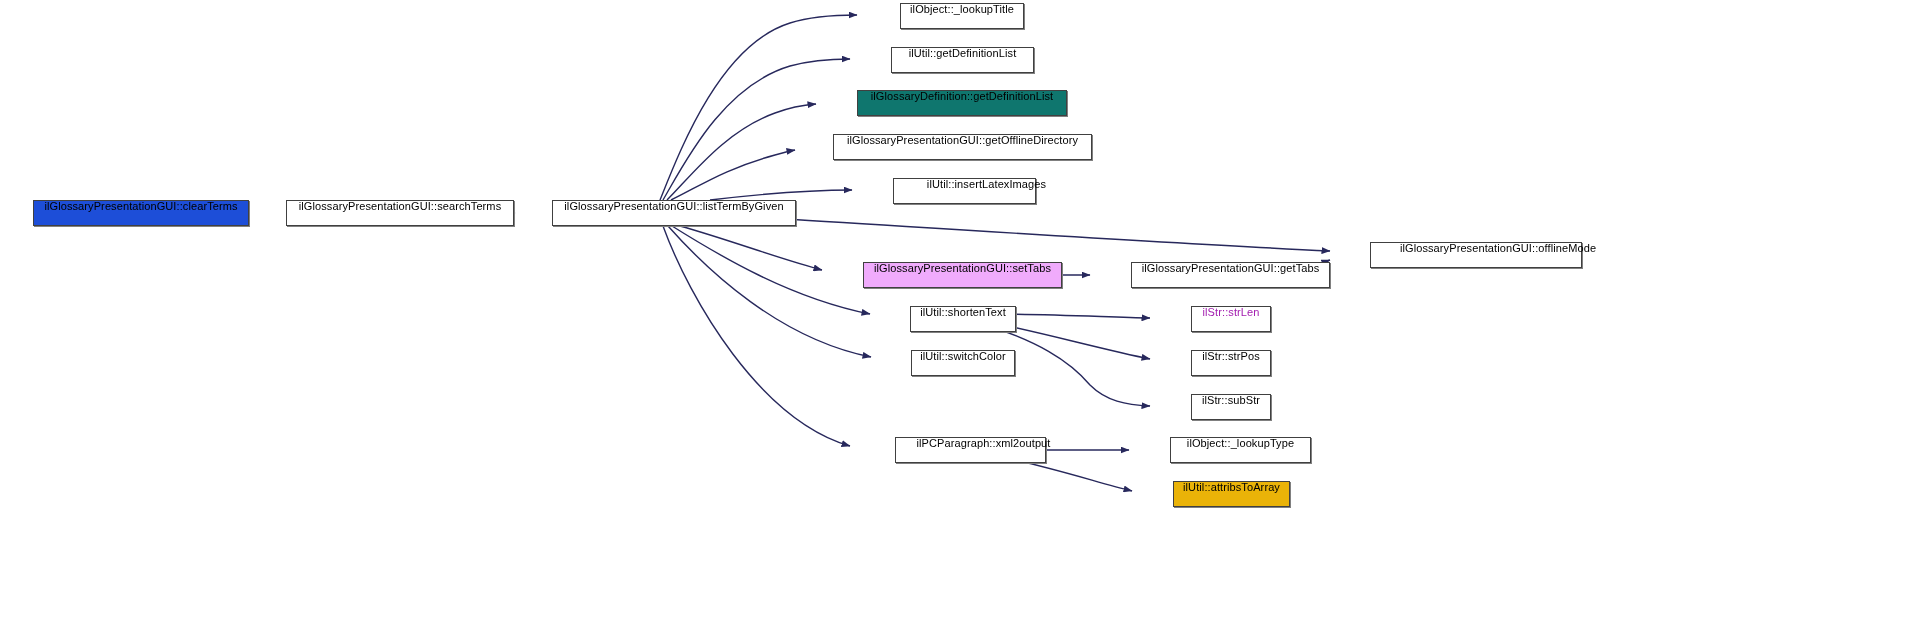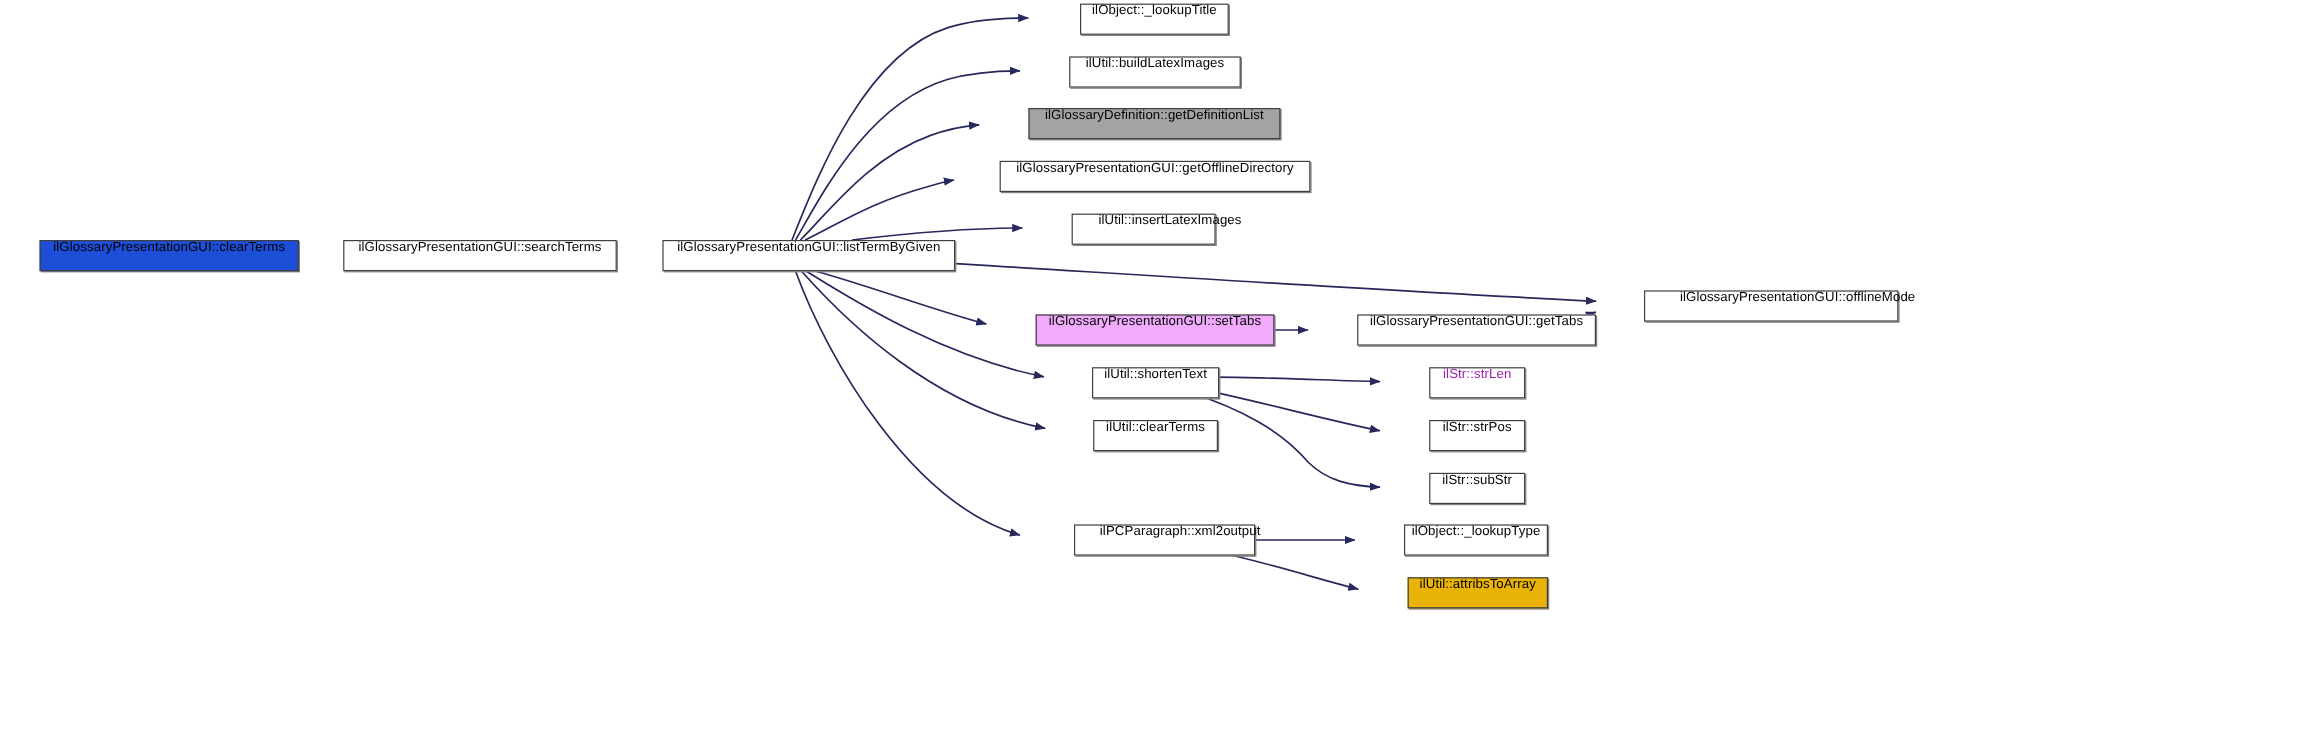--- a/index.html
+++ b/index.html
@@ -88,58 +88,58 @@
       <div class="node" style="left: 259px; top: 200px; width: 228px; height: 26px; border-color: rgb(64, 64, 64); color: rgb(0, 0, 0); background: rgb(255, 255, 255); box-shadow: rgb(128, 128, 128) 1px 1px 0px 0px;">
         <span class="node-label">ilGlossaryPresentationGUI::searchTerms</span>
       </div>
       <div class="node" style="left: 525px; top: 200px; width: 244px; height: 26px; border-color: rgb(64, 64, 64); color: rgb(0, 0, 0); background: rgb(255, 255, 255); box-shadow: rgb(128, 128, 128) 1px 1px 0px 0px;">
         <span class="node-label">ilGlossaryPresentationGUI::listTermByGiven</span>
       </div>
       <div class="node" style="left: 873px; top: 3px; width: 124px; height: 26px; border-color: rgb(64, 64, 64); color: rgb(0, 0, 0); background: rgb(255, 255, 255); box-shadow: rgb(128, 128, 128) 1px 1px 0px 0px;">
         <span class="node-label">ilObject::_lookupTitle</span>
       </div>
       <div class="node" style="left: 864px; top: 47px; width: 143px; height: 26px; border-color: rgb(64, 64, 64); color: rgb(0, 0, 0); background: rgb(255, 255, 255); box-shadow: rgb(128, 128, 128) 1px 1px 0px 0px;">
-        <span class="node-label">ilUtil::buildLatexImages</span>
+        <span class="node-label">ilUtil::getDefinitionList</span>
       </div>
-      <div class="node" style="left: 830px; top: 90px; width: 210px; height: 26px; border-color: rgb(64, 64, 64); color: rgb(0, 0, 0); background: #a3a3a3; box-shadow: rgb(128, 128, 128) 1px 1px 0px 0px;">
+      <div class="node" style="left: 830px; top: 90px; width: 210px; height: 26px; border-color: rgb(64, 64, 64); color: rgb(0, 0, 0); background: #0f766e; box-shadow: rgb(128, 128, 128) 1px 1px 0px 0px;">
         <span class="node-label">ilGlossaryDefinition::getDefinitionList</span>
       </div>
       <div class="node" style="left: 806px; top: 134px; width: 259px; height: 26px; border-color: rgb(64, 64, 64); color: rgb(0, 0, 0); background: rgb(255, 255, 255); box-shadow: rgb(128, 128, 128) 1px 1px 0px 0px;">
         <span class="node-label">ilGlossaryPresentationGUI::getOfflineDirectory</span>
       </div>
-      <div class="node" style="left: 866px; top: 178px; width: 120px; height: 26px; border-color: rgb(64, 64, 64); color: rgb(0, 0, 0); background: rgb(255, 255, 255); box-shadow: rgb(128, 128, 128) 1px 1px 0px 0px; padding-left: 44px;">
+      <div class="node" style="left: 866px; top: 178px; width: 143px; height: 26px; border-color: rgb(64, 64, 64); color: rgb(0, 0, 0); background: rgb(255, 255, 255); box-shadow: rgb(128, 128, 128) 1px 1px 0px 0px; padding-left: 44px;">
         <span class="node-label">ilUtil::insertLatexImages</span>
       </div>
       <div class="node" style="left: 1343px; top: 242px; width: 212px; height: 26px; border-color: rgb(64, 64, 64); color: rgb(0, 0, 0); background: rgb(255, 255, 255); box-shadow: rgb(128, 128, 128) 1px 1px 0px 0px; padding-left: 44px;">
         <span class="node-label">ilGlossaryPresentationGUI::offlineMode</span>
       </div>
       <div class="node" style="left: 836px; top: 262px; width: 199px; height: 26px; border-color: rgb(64, 64, 64); color: rgb(0, 0, 0); background: #f0abfc; box-shadow: rgb(128, 128, 128) 1px 1px 0px 0px;">
         <span class="node-label">ilGlossaryPresentationGUI::setTabs</span>
       </div>
       <div class="node" style="left: 1104px; top: 262px; width: 199px; height: 26px; border-color: rgb(64, 64, 64); color: rgb(0, 0, 0); background: rgb(255, 255, 255); box-shadow: rgb(128, 128, 128) 1px 1px 0px 0px;">
         <span class="node-label">ilGlossaryPresentationGUI::getTabs</span>
       </div>
       <div class="node" style="left: 883px; top: 306px; width: 106px; height: 26px; border-color: rgb(64, 64, 64); color: rgb(0, 0, 0); background: rgb(255, 255, 255); box-shadow: rgb(128, 128, 128) 1px 1px 0px 0px;">
         <span class="node-label">ilUtil::shortenText</span>
       </div>
       <div class="node" style="left: 1164px; top: 306px; width: 80px; height: 26px; border-color: rgb(64, 64, 64); color: #a21caf; background: rgb(255, 255, 255); box-shadow: rgb(128, 128, 128) 1px 1px 0px 0px;">
         <span class="node-label">ilStr::strLen</span>
       </div>
       <div class="node" style="left: 884px; top: 350px; width: 104px; height: 26px; border-color: rgb(64, 64, 64); color: rgb(0, 0, 0); background: rgb(255, 255, 255); box-shadow: rgb(128, 128, 128) 1px 1px 0px 0px;">
-        <span class="node-label">ilUtil::clearTerms</span>
+        <span class="node-label">ilUtil::switchColor</span>
       </div>
       <div class="node" style="left: 1164px; top: 350px; width: 80px; height: 26px; border-color: rgb(64, 64, 64); color: rgb(0, 0, 0); background: rgb(255, 255, 255); box-shadow: rgb(128, 128, 128) 1px 1px 0px 0px;">
         <span class="node-label">ilStr::strPos</span>
       </div>
       <div class="node" style="left: 1164px; top: 394px; width: 80px; height: 26px; border-color: rgb(64, 64, 64); color: rgb(0, 0, 0); background: rgb(255, 255, 255); box-shadow: rgb(128, 128, 128) 1px 1px 0px 0px;">
         <span class="node-label">ilStr::subStr</span>
       </div>
       <div class="node" style="left: 868px; top: 437px; width: 151px; height: 26px; border-color: rgb(64, 64, 64); color: rgb(0, 0, 0); background: rgb(255, 255, 255); box-shadow: rgb(128, 128, 128) 1px 1px 0px 0px; padding-left: 26px;">
         <span class="node-label">ilPCParagraph::xml2output</span>
       </div>
-      <div class="node" style="left: 1143px; top: 437px; width: 120px; height: 26px; border-color: rgb(64, 64, 64); color: rgb(0, 0, 0); background: rgb(255, 255, 255); box-shadow: rgb(128, 128, 128) 1px 1px 0px 0px;">
+      <div class="node" style="left: 1143px; top: 437px; width: 141px; height: 26px; border-color: rgb(64, 64, 64); color: rgb(0, 0, 0); background: rgb(255, 255, 255); box-shadow: rgb(128, 128, 128) 1px 1px 0px 0px;">
         <span class="node-label">ilObject::_lookupType</span>
       </div>
       <div class="node" style="left: 1146px; top: 481px; width: 117px; height: 26px; border-color: rgb(64, 64, 64); color: rgb(0, 0, 0); background: #eab308; box-shadow: rgb(128, 128, 128) 1px 1px 0px 0px;">
         <span class="node-label">ilUtil::attribsToArray</span>
       </div>
     </div>
 </div>
 
 </body></html>

